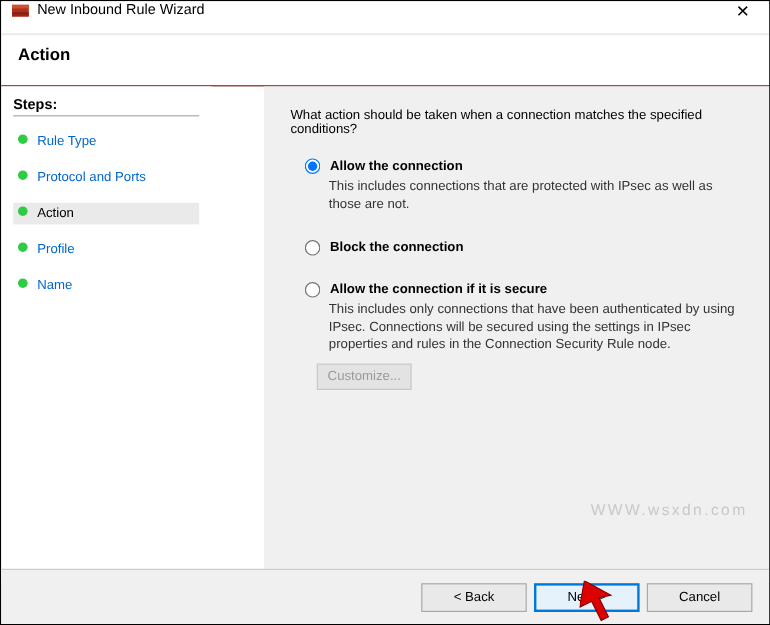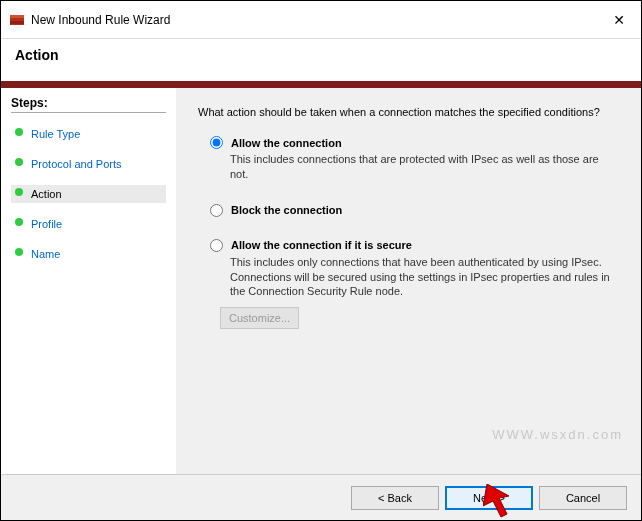--- a/index.html
+++ b/index.html
@@ -8,40 +8,41 @@
       font-size: 11px;
       color: #000;
       background: #fff;
       width: 642px;
       height: 521px;
       border: 1px solid #000;
       position: relative;
       overflow: hidden;
     }
     .titlebar {
-      height: 38px;
-      display: flex;
-      align-items: center;
+      height: 28px;
+      display: flex;
+      align-items: flex-start;
       padding: 0 8px;
       background: #fff;
       border-bottom: 1px solid #ddd;
     }
     .titlebar .icon { width: 16px; height: 16px; margin-right: 6px; }
     .titlebar .title { flex: 1; font-size: 12px; }
     .titlebar .close { width: 28px; text-align: center; font-size: 14px; cursor: default; font-family: Arial; }
     .header {
       padding: 8px 14px 10px 14px;
       background: #fff;
     }
     .header h1 { font-size: 14px; font-weight: bold; margin-bottom: 8px; }
     .header p { font-size: 11px; color: #000; }
     .body {
       display: flex;
       height: 415px;
-      border-top: 7px solid #7f1d1d;
+      border-top: 1px solid #7f1d1d;
+      gap: 44px;
     }
     .sidebar {
       width: 175px;
       background: #fff;
       padding: 8px 0 0 10px;
     }
     .sidebar .steps-title { font-weight: bold; font-size: 12px; margin-bottom: 2px; }
     .sidebar hr { border: none; border-top: 1px solid #aaa; margin: 2px 0 6px 0; width: 155px; }
     .step-item {
       display: flex;

